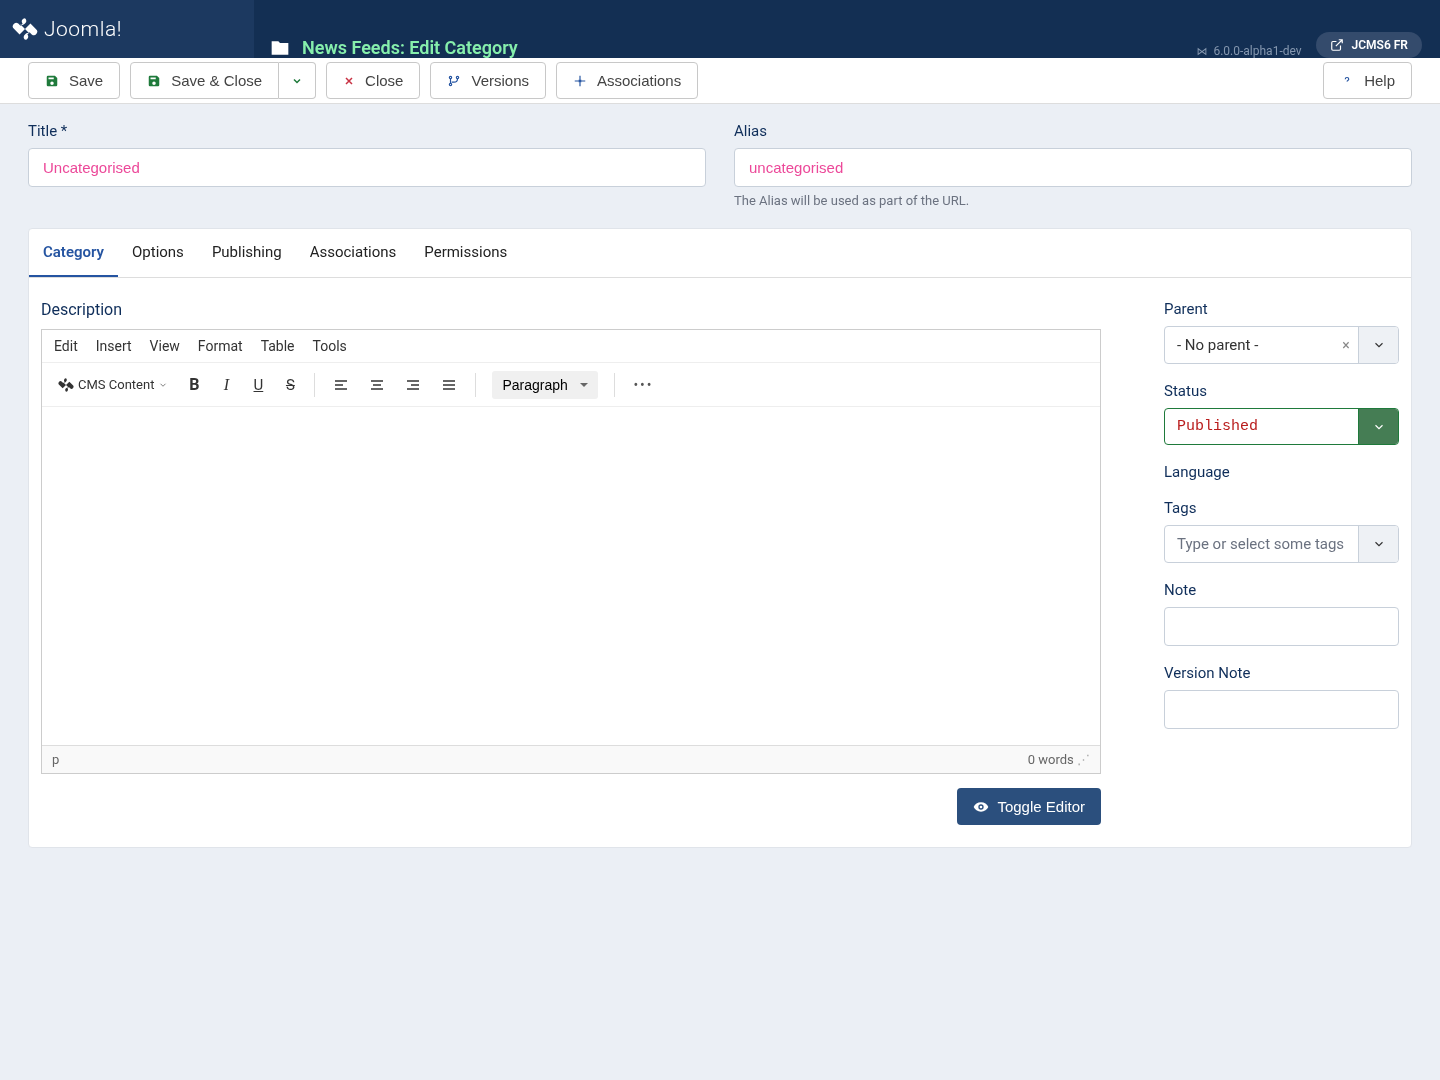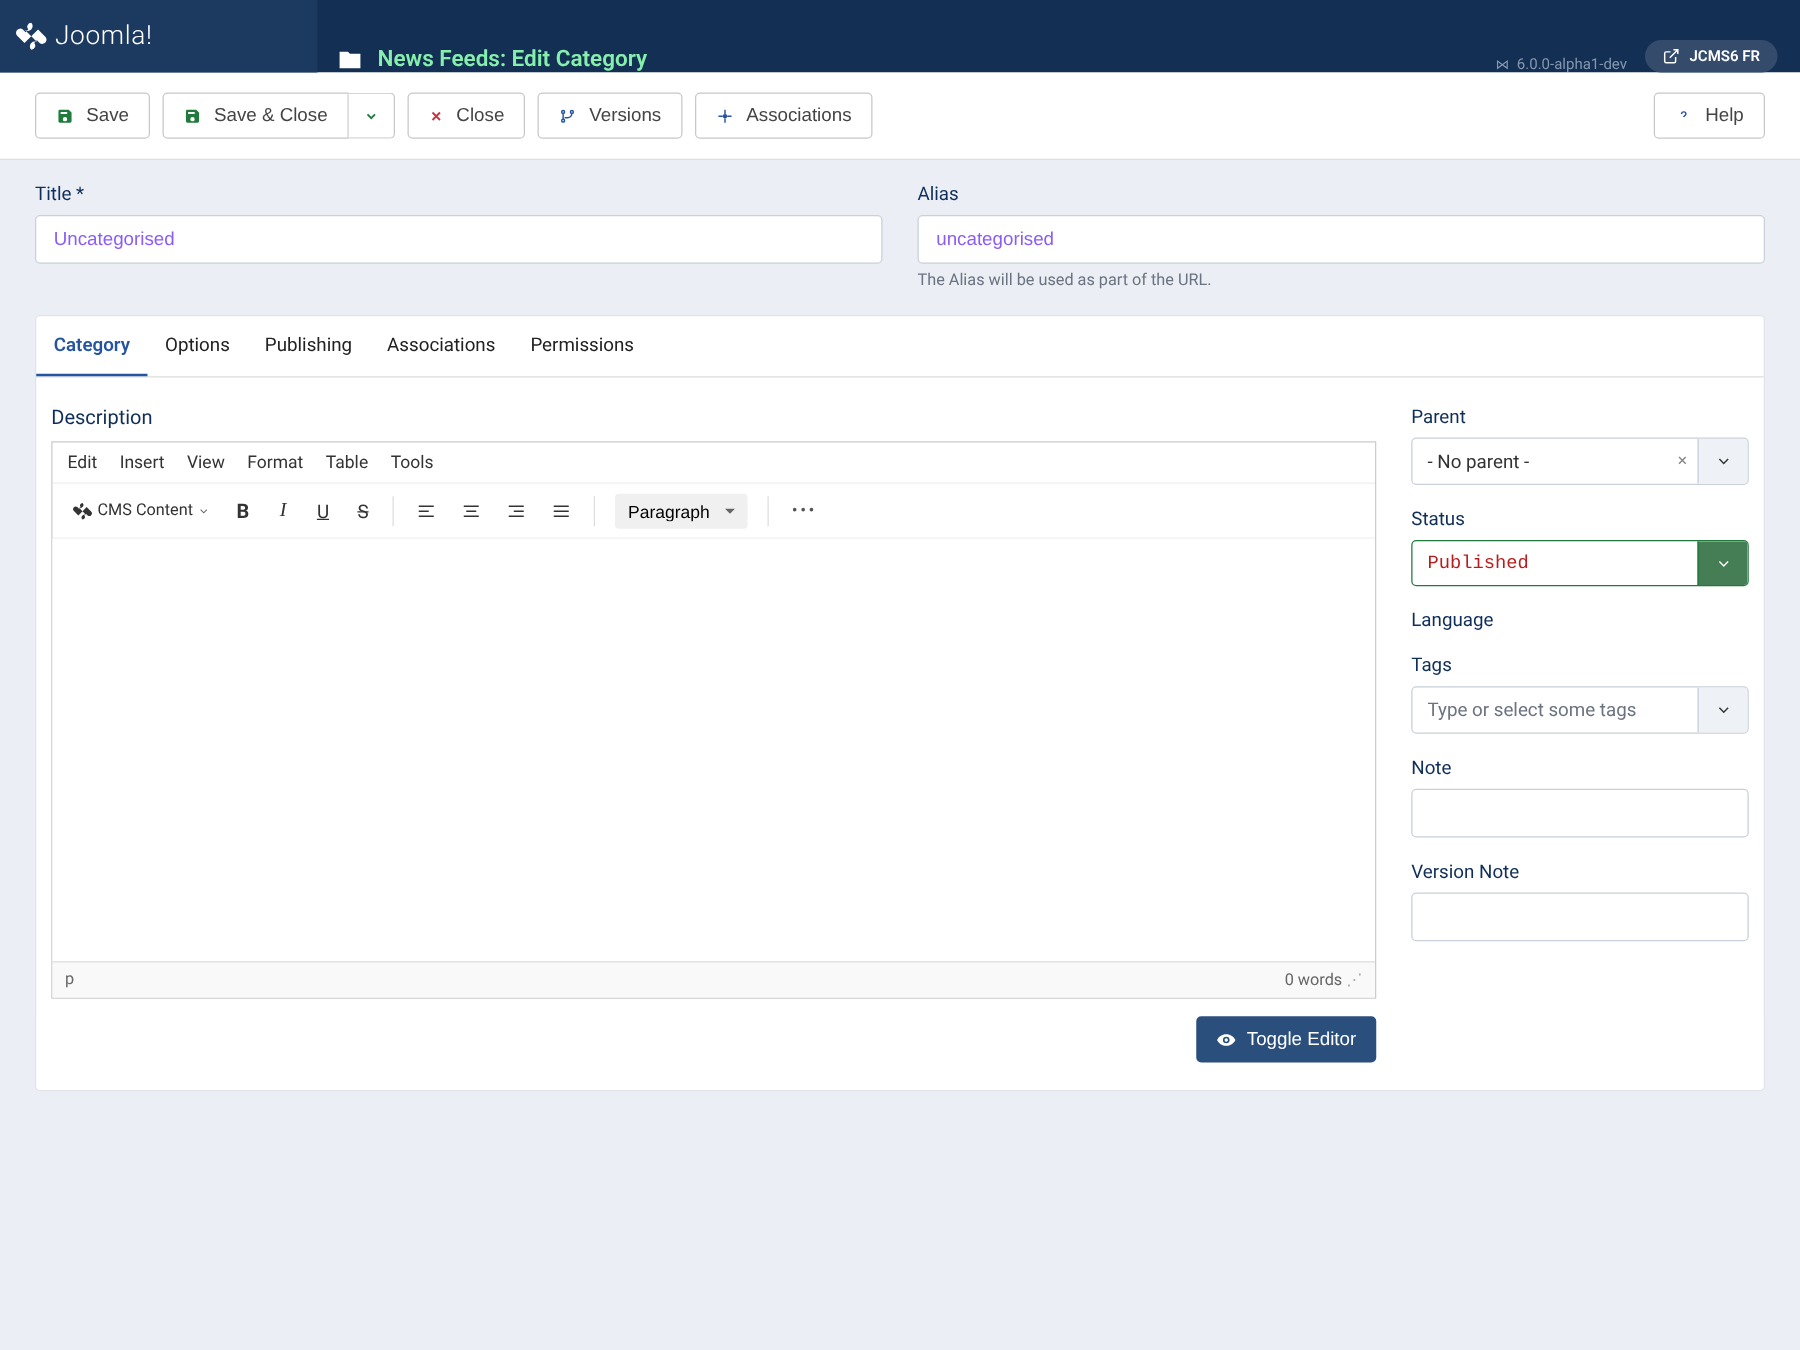--- a/index.html
+++ b/index.html
@@ -8,32 +8,32 @@
 .topbar { background: #132f53; height: 58px; display: flex; align-items: flex-end; }
 .logo-area { width: 254px; height: 58px; background: #1c3960; display: flex; align-items: center; padding-left: 12px; }
 .logo-area svg { fill: #fff; }
 .logo-text { color: #fff; font-size: 21px; font-weight: 300; margin-left: 6px; letter-spacing: 0.5px; }
 .title-area { flex: 1; display: flex; align-items: center; padding-left: 16px; color: #86efac; font-size: 18px; font-weight: 600; }
 .title-area .folder-icon { margin-right: 12px; }
 .version-chip { color: #8597af; font-size: 12px; margin-right: 14px; }
 .user-chip { background: #344b6c; border-radius: 18px; padding: 6px 14px; display: flex; align-items: center; color: #fff; font-size: 12px; margin-right: 18px; cursor: pointer; font-weight: 600; }
 .user-chip svg { margin-right: 8px; }
 
-.toolbar { background: #fff; border-bottom: 1px solid #ddd; padding: 16px 28px; display: flex; align-items: center; gap: 10px; }
+.toolbar { background: #fff; border-bottom: 1px solid #ddd; padding: 4px 28px; display: flex; align-items: center; gap: 10px; }
 .btn { border: 1px solid #c8c8c8; background: #fff; border-radius: 4px; padding: 9px 16px; font-size: 15px; display: inline-flex; align-items: center; gap: 10px; cursor: pointer; color: #444; }
 .btn-group { display: inline-flex; }
 .btn-group .btn:first-child { border-top-right-radius: 0; border-bottom-right-radius: 0; }
 .btn-group .btn:last-child { border-top-left-radius: 0; border-bottom-left-radius: 0; border-left: none; padding: 9px 12px; }
 .spacer { flex: 1; }
 
 .content { padding: 18px 28px; }
 .form-row { display: flex; gap: 28px; margin-bottom: 4px; }
 .form-group { flex: 1; }
 .form-label { font-size: 15px; color: #0f2e5a; font-weight: 400; display: block; margin-bottom: 8px; }
-.form-control { width: 100%; border: 1px solid #c8d0da; border-radius: 4px; padding: 10px 14px; font-size: 15px; background: #fff; color: #8b5cf6; }
+.form-control { width: 100%; border: 1px solid #c8d0da; border-radius: 4px; padding: 10px 14px; font-size: 15px; background: #fff; color: #ec4899; }
 .help-text { font-size: 13px; color: #6b7280; margin-top: 6px; }
 
 .panel { background: #fff; border-radius: 4px; margin-top: 20px; border: 1px solid #e0e4ea; }
 .tabs { display: flex; border-bottom: 1px solid #ddd; }
 .tab { padding: 14px 14px; font-size: 15px; cursor: pointer; color: #222; }
 .tab.active { color: #2554a1; border-bottom: 2px solid #2554a1; font-weight: 600; }
 .panel-body { padding: 22px 12px; display: flex; gap: 28px; }
 .main-col { flex: 1; min-width: 0; }
 .side-col { width: 270px; }
 
@@ -45,21 +45,21 @@
 .tb-sep { width: 1px; height: 24px; background: #ddd; margin: 0 6px; }
 .format-select { background: #f0f0f0; border: none; padding: 6px 30px 6px 10px; border-radius: 3px; font-size: 14px; cursor: pointer; appearance: none; }
 .format-select-wrap { position: relative; margin: 0 6px; }
 .format-select-wrap::after { content: ''; position: absolute; right: 10px; top: 50%; transform: translateY(-50%); border-left: 4px solid transparent; border-right: 4px solid transparent; border-top: 4px solid #666; }
 .editor-canvas { height: 338px; background: #fff; }
 .editor-status { display: flex; justify-content: space-between; padding: 6px 10px; border-top: 1px solid #ddd; font-size: 13px; color: #666; background: #f9f9f9; }
 .resize-handle { color: #aaa; cursor: nwse-resize; }
 .toggle-editor { margin-top: 14px; text-align: right; }
 .toggle-btn { background: #2b4f7d; color: #fff; border: none; border-radius: 4px; padding: 10px 16px; font-size: 15px; display: inline-flex; align-items: center; gap: 8px; cursor: pointer; }
 
-.side-field { margin-bottom: 18px; }
+.side-field { margin-bottom: 18px; margin-left: 35px; }
 .side-label { font-size: 15px; color: #0f2e5a; margin-bottom: 8px; display: block; }
 .select-wrap { display: flex; border: 1px solid #c8d0da; border-radius: 4px; overflow: hidden; background: #fff; }
 .select-main { flex: 1; padding: 9px 12px; font-size: 15px; display: flex; align-items: center; }
 .select-clear { width: 24px; display: flex; align-items: center; justify-content: center; color: #888; cursor: pointer; font-size: 14px; }
 .select-caret { width: 40px; background: #eef1f5; border-left: 1px solid #c8d0da; display: flex; align-items: center; justify-content: center; cursor: pointer; }
 .select-wrap.status { border-color: #1f7a3b; }
 .select-wrap.status .select-main { color: #b91c1c; font-family: Liberation Mono, monospace; }
 .select-wrap.status .select-caret { background: #457d54; border-left-color: #1f7a3b; }
 .select-wrap.status .select-caret svg path { stroke: #fff; }
 .tags-placeholder { color: #6b7280; }

